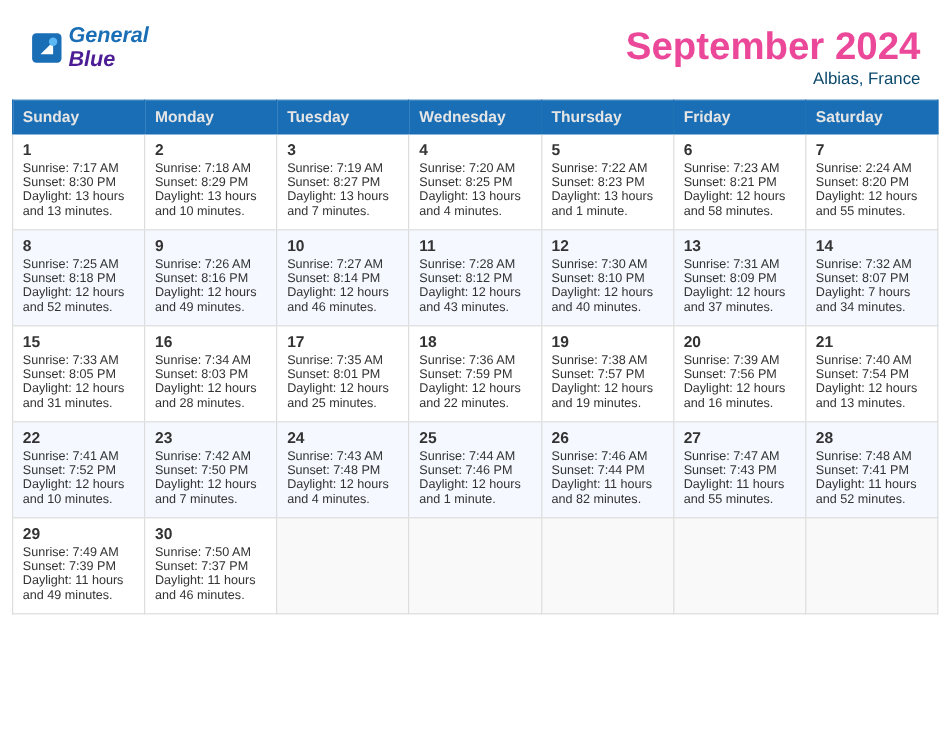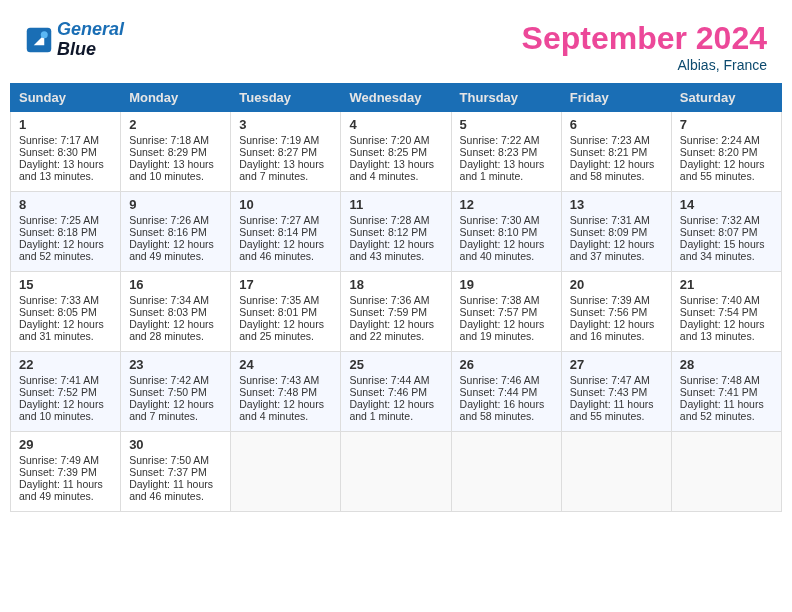--- a/index.html
+++ b/index.html
@@ -89,21 +89,21 @@
 
 <div class="header">
   <div class="logo">
     <svg class="logo-icon" viewBox="0 0 32 32">
       <rect x="2" y="2" width="28" height="28" rx="4" fill="#1a6eb5"></rect>
       <polygon points="10,22 22,10 22,22" fill="white"></polygon>
       <circle cx="22" cy="10" r="4" fill="#5bb8f5"></circle>
     </svg>
     <div>
       <div class="logo-text">
-        <span>General</span><br><span style="color:#0f172a">Blue</span>
+        <span>General</span><br><span style="color:#4c1d95">Blue</span>
       </div>
     </div>
   </div>
   <div class="title-block">
     <div class="month-title">September 2024</div>
     <div class="location">Albias, France</div>
   </div>
 </div>
 
 <table>
@@ -128,37 +128,37 @@
         <td><span class="day-num">6</span><span>Sunrise: 7:23 AM</span><br><span>Sunset: 8:21 PM</span><br><span>Daylight: 12 hours and 58 minutes.</span></td>
         <td><span class="day-num">7</span><span>Sunrise: 2:24 AM</span><br><span>Sunset: 8:20 PM</span><br><span>Daylight: 12 hours and 55 minutes.</span></td>
       </tr>
       <tr>
         <td><span class="day-num">8</span><span>Sunrise: 7:25 AM</span><br><span>Sunset: 8:18 PM</span><br><span>Daylight: 12 hours and 52 minutes.</span></td>
         <td><span class="day-num">9</span><span>Sunrise: 7:26 AM</span><br><span>Sunset: 8:16 PM</span><br><span>Daylight: 12 hours and 49 minutes.</span></td>
         <td><span class="day-num">10</span><span>Sunrise: 7:27 AM</span><br><span>Sunset: 8:14 PM</span><br><span>Daylight: 12 hours and 46 minutes.</span></td>
         <td><span class="day-num">11</span><span>Sunrise: 7:28 AM</span><br><span>Sunset: 8:12 PM</span><br><span>Daylight: 12 hours and 43 minutes.</span></td>
         <td><span class="day-num">12</span><span>Sunrise: 7:30 AM</span><br><span>Sunset: 8:10 PM</span><br><span>Daylight: 12 hours and 40 minutes.</span></td>
         <td><span class="day-num">13</span><span>Sunrise: 7:31 AM</span><br><span>Sunset: 8:09 PM</span><br><span>Daylight: 12 hours and 37 minutes.</span></td>
-        <td><span class="day-num">14</span><span>Sunrise: 7:32 AM</span><br><span>Sunset: 8:07 PM</span><br><span>Daylight: 15 hours and 34 minutes.</span></td>
+        <td><span class="day-num">14</span><span>Sunrise: 7:32 AM</span><br><span>Sunset: 8:07 PM</span><br><span>Daylight: 7 hours and 34 minutes.</span></td>
       </tr>
       <tr>
         <td><span class="day-num">15</span><span>Sunrise: 7:33 AM</span><br><span>Sunset: 8:05 PM</span><br><span>Daylight: 12 hours and 31 minutes.</span></td>
         <td><span class="day-num">16</span><span>Sunrise: 7:34 AM</span><br><span>Sunset: 8:03 PM</span><br><span>Daylight: 12 hours and 28 minutes.</span></td>
         <td><span class="day-num">17</span><span>Sunrise: 7:35 AM</span><br><span>Sunset: 8:01 PM</span><br><span>Daylight: 12 hours and 25 minutes.</span></td>
         <td><span class="day-num">18</span><span>Sunrise: 7:36 AM</span><br><span>Sunset: 7:59 PM</span><br><span>Daylight: 12 hours and 22 minutes.</span></td>
         <td><span class="day-num">19</span><span>Sunrise: 7:38 AM</span><br><span>Sunset: 7:57 PM</span><br><span>Daylight: 12 hours and 19 minutes.</span></td>
         <td><span class="day-num">20</span><span>Sunrise: 7:39 AM</span><br><span>Sunset: 7:56 PM</span><br><span>Daylight: 12 hours and 16 minutes.</span></td>
         <td><span class="day-num">21</span><span>Sunrise: 7:40 AM</span><br><span>Sunset: 7:54 PM</span><br><span>Daylight: 12 hours and 13 minutes.</span></td>
       </tr>
       <tr>
         <td><span class="day-num">22</span><span>Sunrise: 7:41 AM</span><br><span>Sunset: 7:52 PM</span><br><span>Daylight: 12 hours and 10 minutes.</span></td>
         <td><span class="day-num">23</span><span>Sunrise: 7:42 AM</span><br><span>Sunset: 7:50 PM</span><br><span>Daylight: 12 hours and 7 minutes.</span></td>
         <td><span class="day-num">24</span><span>Sunrise: 7:43 AM</span><br><span>Sunset: 7:48 PM</span><br><span>Daylight: 12 hours and 4 minutes.</span></td>
         <td><span class="day-num">25</span><span>Sunrise: 7:44 AM</span><br><span>Sunset: 7:46 PM</span><br><span>Daylight: 12 hours and 1 minute.</span></td>
-        <td><span class="day-num">26</span><span>Sunrise: 7:46 AM</span><br><span>Sunset: 7:44 PM</span><br><span>Daylight: 16 hours and 58 minutes.</span></td>
+        <td><span class="day-num">26</span><span>Sunrise: 7:46 AM</span><br><span>Sunset: 7:44 PM</span><br><span>Daylight: 11 hours and 82 minutes.</span></td>
         <td><span class="day-num">27</span><span>Sunrise: 7:47 AM</span><br><span>Sunset: 7:43 PM</span><br><span>Daylight: 11 hours and 55 minutes.</span></td>
         <td><span class="day-num">28</span><span>Sunrise: 7:48 AM</span><br><span>Sunset: 7:41 PM</span><br><span>Daylight: 11 hours and 52 minutes.</span></td>
       </tr>
       <tr>
         <td><span class="day-num">29</span><span>Sunrise: 7:49 AM</span><br><span>Sunset: 7:39 PM</span><br><span>Daylight: 11 hours and 49 minutes.</span></td>
         <td><span class="day-num">30</span><span>Sunrise: 7:50 AM</span><br><span>Sunset: 7:37 PM</span><br><span>Daylight: 11 hours and 46 minutes.</span></td>
         <td class="empty"></td>
         <td class="empty"></td>
         <td class="empty"></td>
         <td class="empty"></td>

